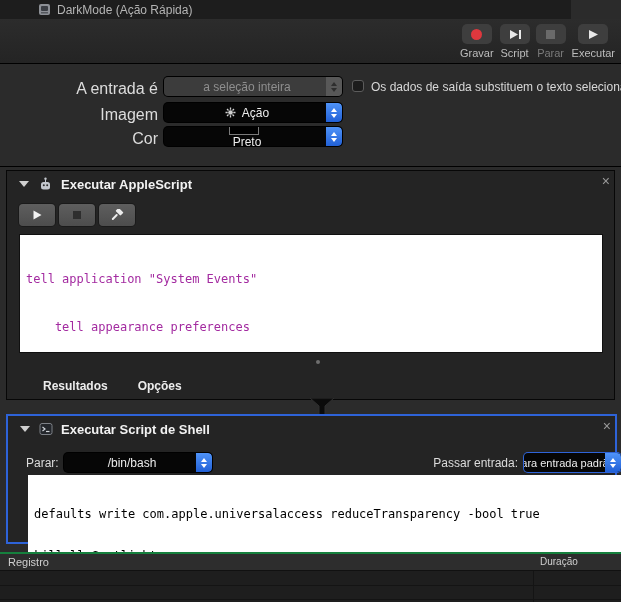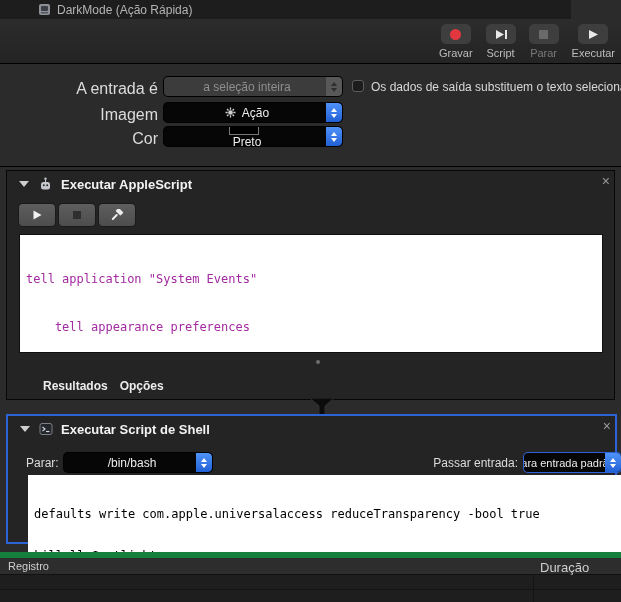--- a/index.html
+++ b/index.html
@@ -7,21 +7,21 @@
   body { background:#2b2b2b; font-family:"Liberation Sans", sans-serif; position:relative; color:#ddd; }
   .abs { position:absolute; }
 
   
   .titlebar { position:absolute; top:0; left:0; width:571px; height:19px; background:#1d1d1d; display:flex; align-items:center; }
   .titlebar .doc-icon { margin-left:38px; width:13px; height:13px; }
   .titlebar .title { margin-left:6px; font-size:12px; color:#b4b4b4; white-space:nowrap; }
 
   
   .toolbar { position:absolute; top:19px; left:0; width:621px; height:44px; background:linear-gradient(#2c2c2c,#242424); }
-  .toolbar-buttons { position:absolute; right:6px; top:5px; display:flex; gap:13px; }
+  .toolbar-buttons { position:absolute; right:6px; top:5px; display:flex; gap:6px; }
   .tbtn { display:flex; flex-direction:column; align-items:center; cursor:default; }
   .tbtn .face { width:30px; height:20px; background:#3e3e3e; border-radius:5px; display:flex; align-items:center; justify-content:center; }
   .tbtn .lbl { font-size:11px; color:#bdbdbd; margin-top:3px; white-space:nowrap; }
   .tbtn.disabled .lbl { color:#7a7a7a; }
   .rec-dot { width:11px; height:11px; border-radius:50%; background:#e0383e; }
   .stop-sq { width:9px; height:9px; background:#6a6a6a; }
 
   .hsep { position:absolute; left:0; width:621px; height:1px; background:#000; }
 
   
@@ -46,29 +46,29 @@
   .action-title { font-size:13px; font-weight:bold; color:#f2f2f2; margin-left:8px; white-space:nowrap; }
   .close-x { position:absolute; right:4px; top:3px; color:#9a9a9a; font-size:14px; line-height:14px; }
 
   .abtn { width:36px; height:22px; background:linear-gradient(#5e5e5e,#4d4d4d); border-radius:4px; display:inline-flex; align-items:center; justify-content:center; margin-right:4px; box-shadow:0 0 0 1px #1a1a1a; }
 
   .code-area { position:absolute; background:#fff; border:1px solid #101010; padding:4px 6px; font-family:"DejaVu Sans Mono", monospace; font-size:12px; white-space:pre; overflow:hidden; }
   .code-area.applescript { color:#a32aa0; line-height:16px; }
   .code-area.shell { color:#000000; line-height:14px;margin-left:12px; }
 
   .resize-dot { position:absolute; width:4px; height:4px; border-radius:50%; background:#6e6e6e; }
-  .tabs { position:absolute; display:flex; gap:12px; font-size:12px; font-weight:bold; color:#ececec; }
+  .tabs { position:absolute; display:flex; gap:30px; font-size:12px; font-weight:bold; color:#ececec; }
 
   .shell-label { position:absolute; font-size:12px; color:#dcdcdc; white-space:nowrap; }
 
   
-  .log-pane { position:absolute; left:0; top:552px; width:621px; height:50px; background:#1e1e1e; border-top:6px solid #15803d; }
+  .log-pane { position:absolute; left:0; top:552px; width:621px; height:50px; background:#1e1e1e; border-top:2px solid #15803d; }
   .log-header { height:17px; background:#2d2d2d; border-bottom:1px solid #111; position:relative; }
   .log-header .col1 { position:absolute; left:8px; top:2px; font-size:11px; color:#cfcfcf; }
-  .log-header .col2 { position:absolute; left:540px; top:2px; font-size:13px; color:#cfcfcf; }
+  .log-header .col2 { position:absolute; left:540px; top:2px; font-size:10px; color:#cfcfcf; }
   .log-vsep { position:absolute; left:533px; top:0; bottom:0; width:1px; background:#141414; }
   .log-row-sep { position:absolute; left:0; width:621px; height:1px; background:#141414; }
 
   svg { display:block; }
 </style>
 </head>
 <body>
 
 <div class="titlebar">
   <span class="doc-icon">

